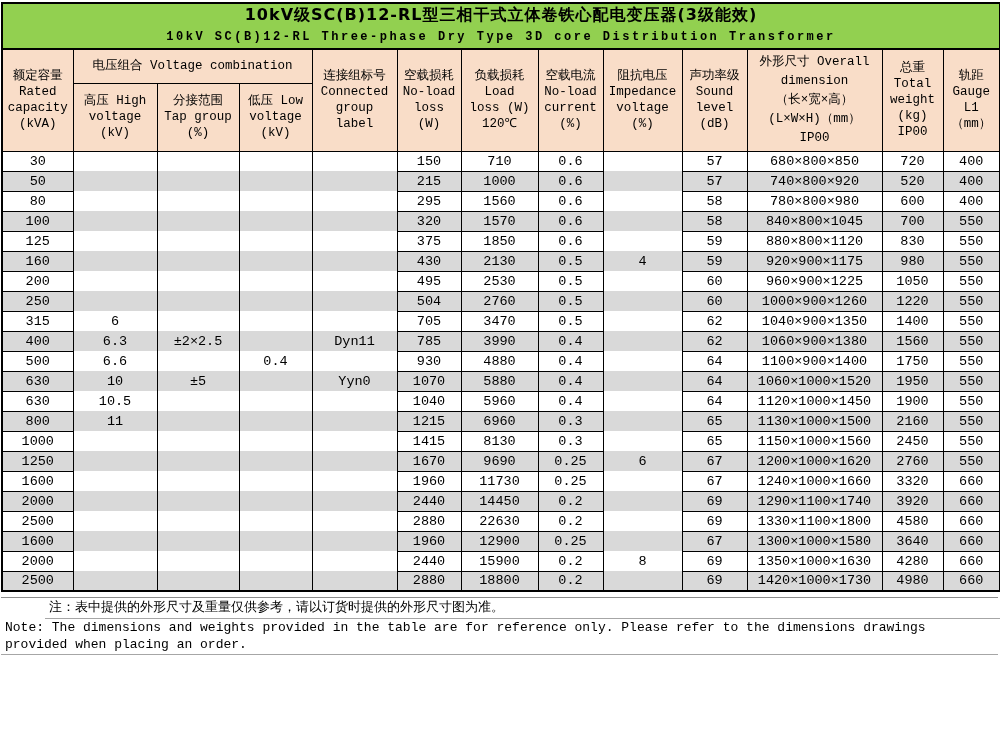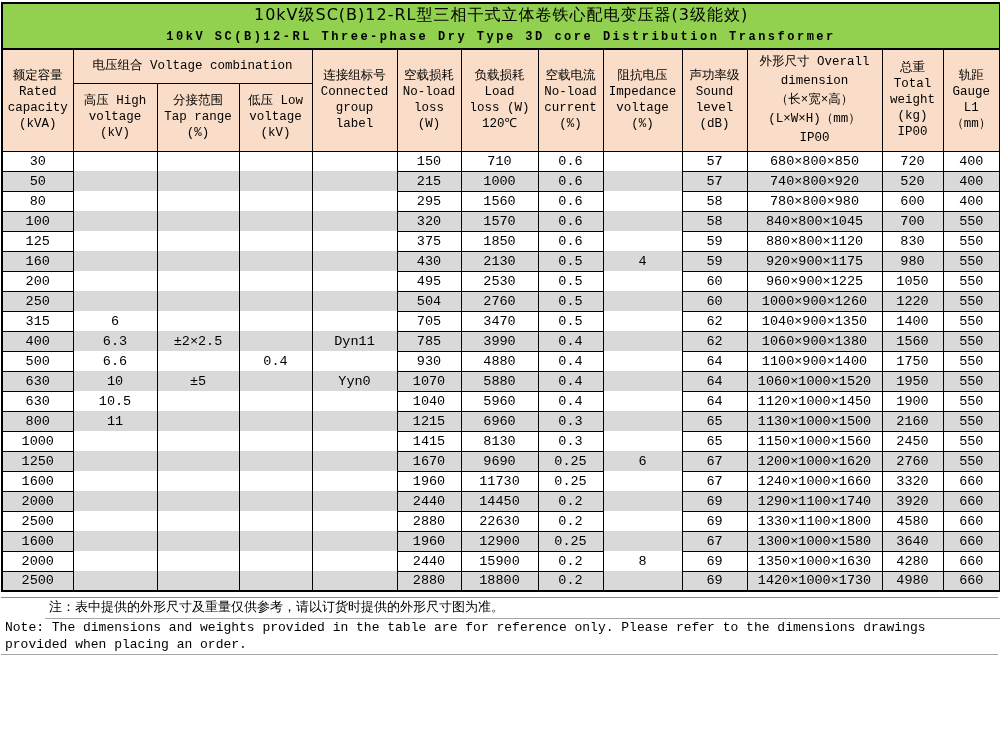--- a/index.html
+++ b/index.html
@@ -29,21 +29,21 @@
   }
   
   .title-row td{
     background:var(--title-bg);
     text-align:center;
     height:22px;
     border:none;
   }
   .title-zh{
     font-family:"DejaVu Sans","Liberation Sans",sans-serif;
-    font-size:16px;font-weight:normal;letter-spacing:1px;
+    font-size:16px;font-weight:bold;letter-spacing:1px;
   }
   .title-en{
     font-size:12px;font-weight:bold;letter-spacing:2.5px;
   }
   .title-row.last td{border-bottom:2px solid var(--border);}
   
   thead th.hdr{
     background:var(--header-bg);
     border:1px solid var(--border);
     text-align:center;vertical-align:middle;
@@ -150,21 +150,21 @@
         <th class="hdr" rowspan="2">轨距
 Gauge
 L1
 （mm）</th>
       </tr>
       <tr class="hsub">
         <th class="hdr">高压 High
 voltage
 (kV)</th>
         <th class="hdr">分接范围
-Tap range
+Tap group
 (%)</th>
         <th class="hdr">低压 Low
 voltage
 (kV)</th>
       </tr>
     </thead>
     <tbody id="tbody">
         <tr>
           <td class="b">30</td>
           <td class="nb"></td>

